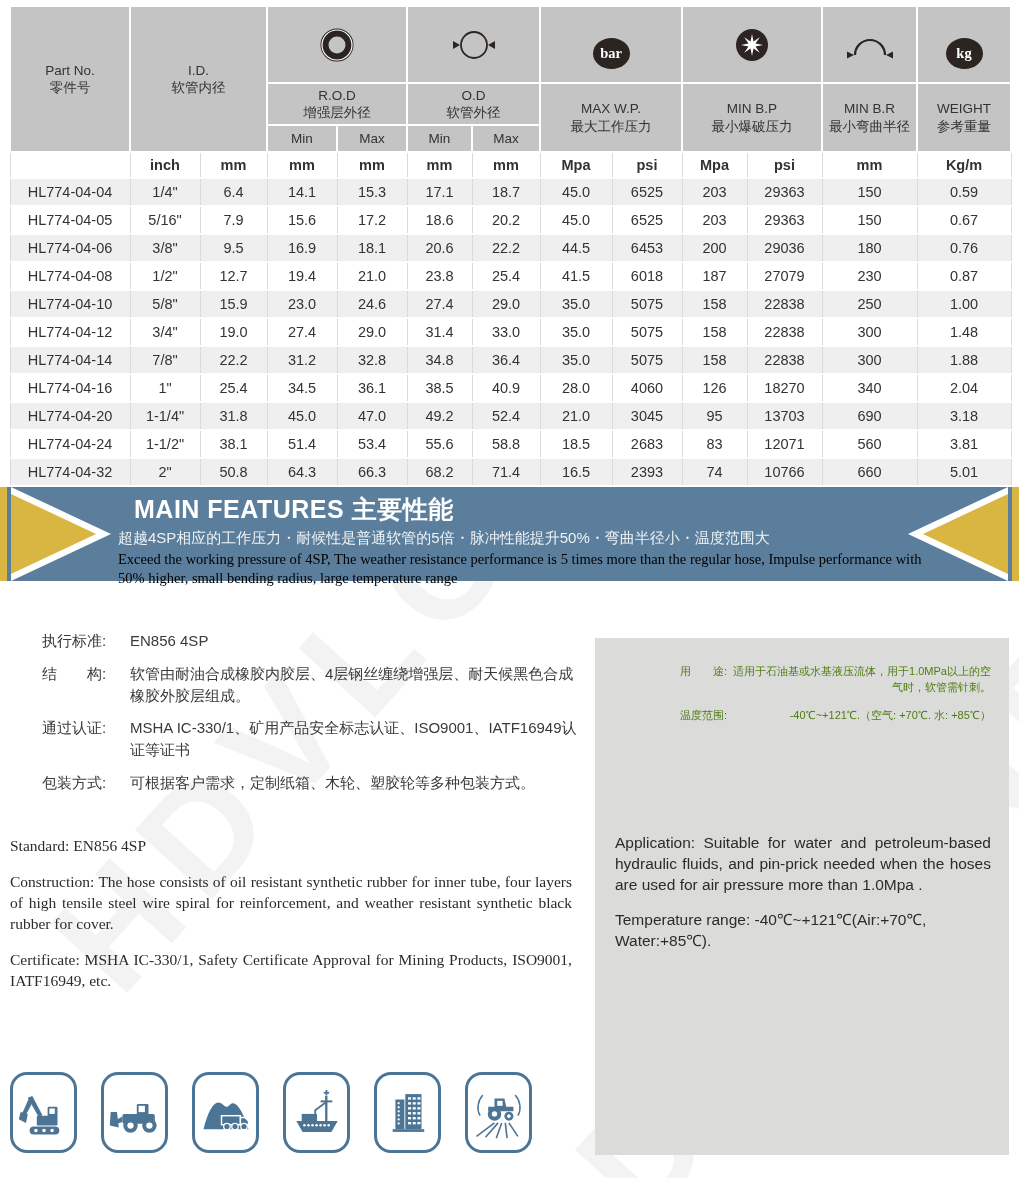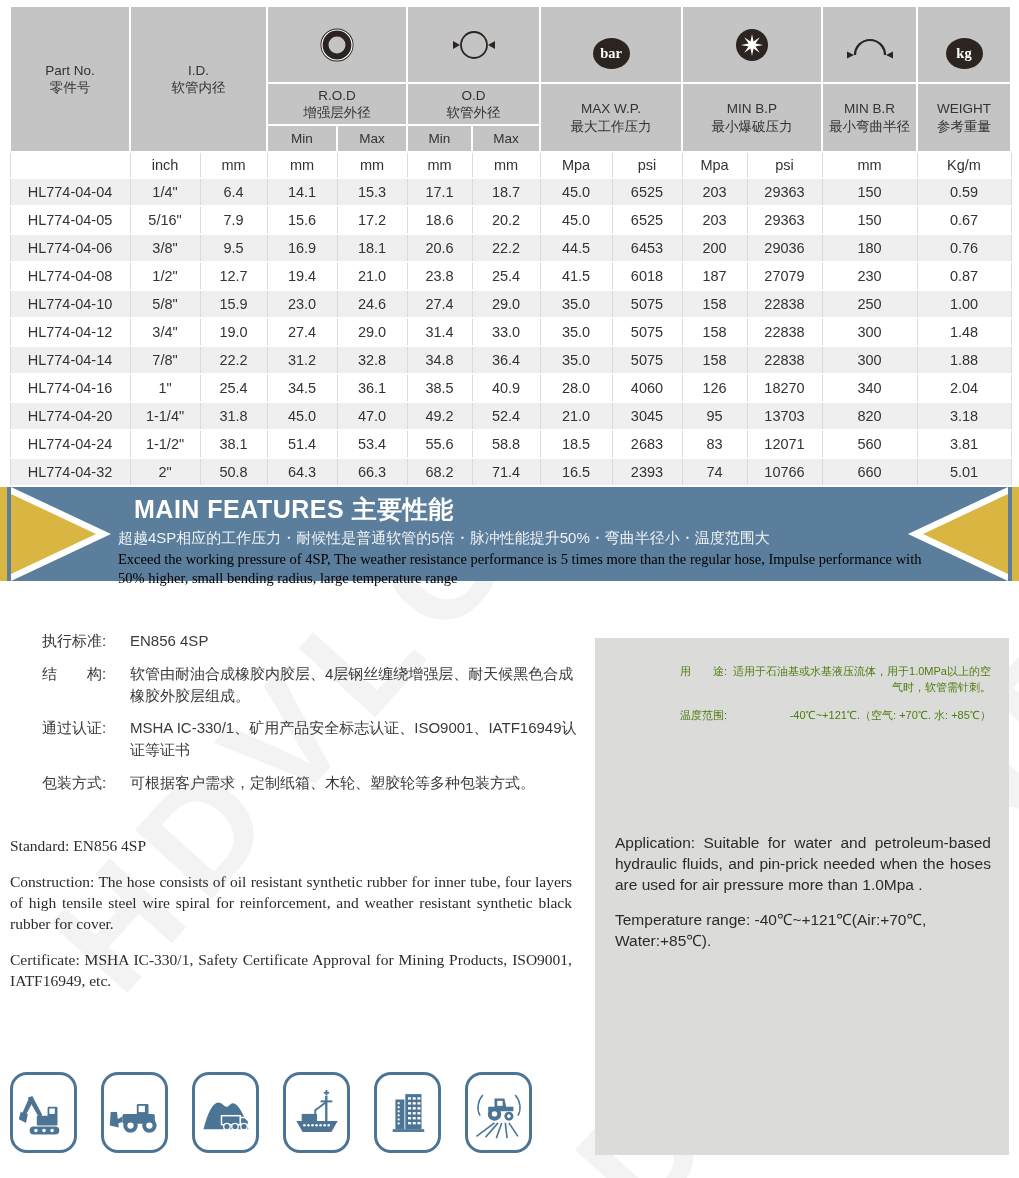--- a/index.html
+++ b/index.html
@@ -17,21 +17,21 @@
   table.spec { border-collapse:collapse; table-layout:fixed; width:1001px; }
   table.spec th { background:#c4c4c4; border:2px solid #ffffff; font-weight:400; color:#333;
                   font-size:13.5px; line-height:1.3; text-align:center; vertical-align:middle;
                   white-space:pre-line; padding:1px; }
   table.spec td { text-align:center; font-size:14.5px; color:#333;
                   border-left:1px solid #dadada; border-right:1px solid #dadada;
                   border-top:2px solid #fff; border-bottom:2px solid #fff; padding:0 2px; }
   tr.r-icons  { height:42px; }
   tr.r-labels { height:42px; }
   tr.r-minmax { height:27px; }
-  tr.r-units  { height:26px; }
+  tr.r-units  { height:26px;font-weight:bold; }
   tbody.data tr { height:28px; }
   tbody.data tr:nth-child(odd) { background:#efefef; }
   tbody.data tr:nth-child(even){ background:#ffffff; }
 
   .badge { display:inline-flex; align-items:center; justify-content:center;
            width:37px; height:31px; border-radius:50%; background:#2c2420; color:#fff;
            font-family:"Liberation Serif", serif; font-weight:bold; font-size:14.5px; }
   .hicon svg { display:block; margin:0 auto; }
 
   
@@ -308,21 +308,21 @@
             <td>1-1/4"</td>
             <td>31.8</td>
             <td>45.0</td>
             <td>47.0</td>
             <td>49.2</td>
             <td>52.4</td>
             <td>21.0</td>
             <td>3045</td>
             <td>95</td>
             <td>13703</td>
-            <td>820</td>
+            <td>690</td>
             <td>3.18</td>
           </tr>
           <tr>
             <td>HL774-04-24</td>
             <td>1-1/2"</td>
             <td>38.1</td>
             <td>51.4</td>
             <td>53.4</td>
             <td>55.6</td>
             <td>58.8</td>

